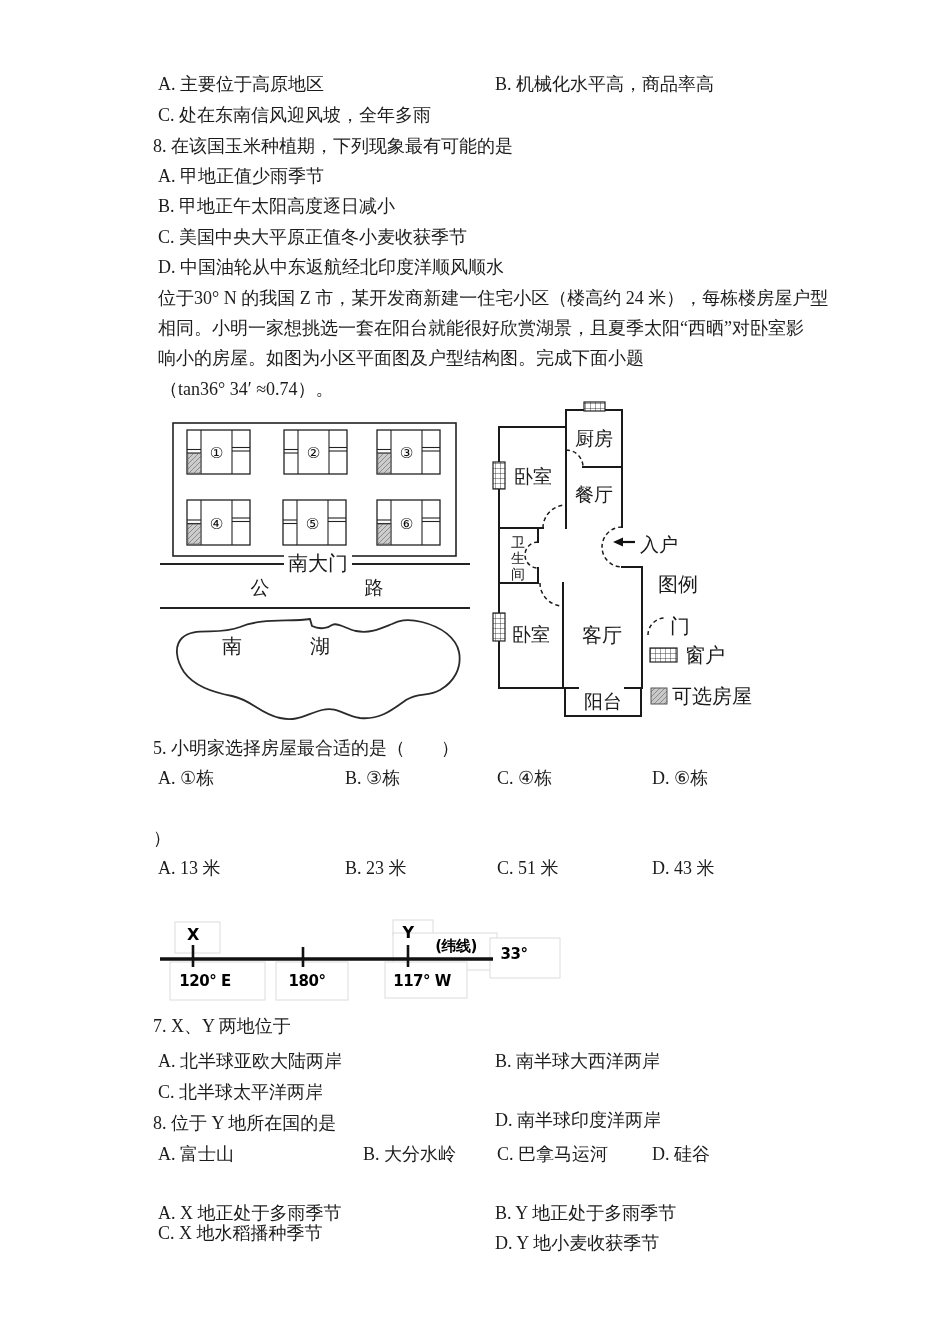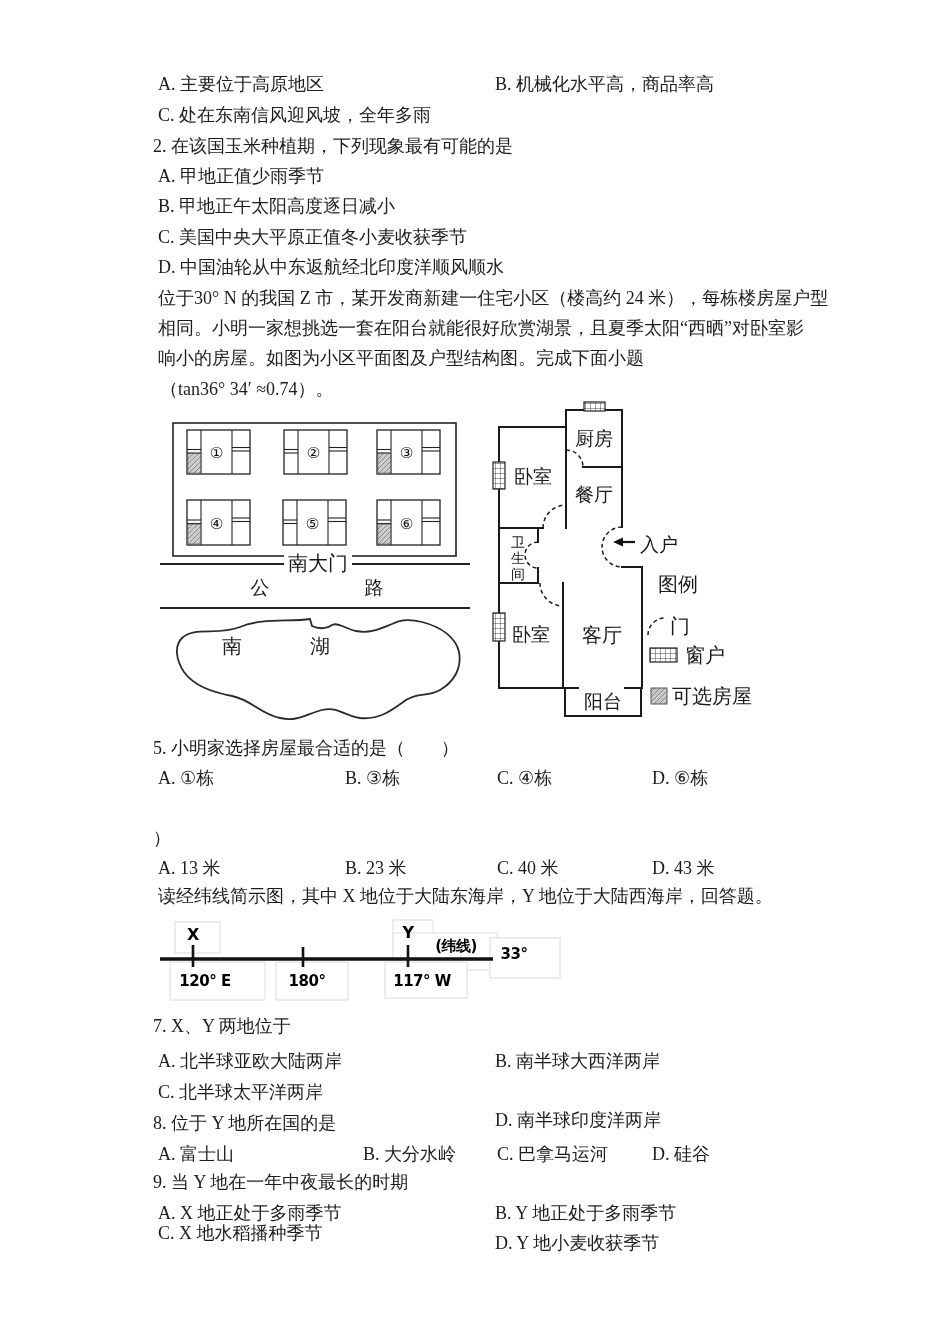--- a/index.html
+++ b/index.html
@@ -25,21 +25,21 @@
 </style>
 </head>
 <body>
 
 <div class="page">
 
   <div class="t" style="left:158px;top:74px">A. 主要位于高原地区</div>
   <div class="t" style="left:495px;top:74px">B. 机械化水平高，商品率高</div>
   <div class="t" style="left:158px;top:105px">C. 处在东南信风迎风坡，全年多雨</div>
 
-  <div class="t" style="left:153px;top:136px">2. 在该国玉米种植期，下列现象最有可能的是</div>
+  <div class="t" style="left:153px;top:136px">8. 在该国玉米种植期，下列现象最有可能的是</div>
   <div class="t" style="left:158px;top:166px">A. 甲地正值少雨季节</div>
   <div class="t" style="left:158px;top:196px">B. 甲地正午太阳高度逐日减小</div>
   <div class="t" style="left:158px;top:227px">C. 美国中央大平原正值冬小麦收获季节</div>
   <div class="t" style="left:158px;top:257px">D. 中国油轮从中东返航经北印度洋顺风顺水</div>
 
   <div class="t" style="left:158px;top:288px">位于30° N 的我国 Z 市，某开发商新建一住宅小区（楼高约 24 米），每栋楼房屋户型</div>
   <div class="t" style="left:158px;top:348px">响小的房屋。如图为小区平面图及户型结构图。完成下面小题</div>
   <div class="t" style="left:158px;top:318px">相同。小明一家想挑选一套在阳台就能很好欣赏湖景，且夏季太阳“西晒”对卧室影</div>
   <div class="t" style="left:160px;top:379px">（tan36° 34′ ≈0.74）。</div>
 
@@ -212,24 +212,23 @@
 
   <div class="t" style="left:153px;top:738px">5. 小明家选择房屋最合适的是（　　）</div>
   <div class="t" style="left:158px;top:768px">A. ①栋</div>
   <div class="t" style="left:345px;top:768px">B. ③栋</div>
   <div class="t" style="left:497px;top:768px">C. ④栋</div>
   <div class="t" style="left:652px;top:768px">D. ⑥栋</div>
 
   <div class="t" style="left:153px;top:828px">）</div>
   <div class="t" style="left:158px;top:858px">A. 13 米</div>
   <div class="t" style="left:345px;top:858px">B. 23 米</div>
-  <div class="t" style="left:497px;top:858px">C. 40 米</div>
+  <div class="t" style="left:497px;top:858px">C. 51 米</div>
   <div class="t" style="left:652px;top:858px">D. 43 米</div>
 
-  <div class="t" style="left:158px;top:886px">读经纬线简示图，其中 X 地位于大陆东海岸，Y 地位于大陆西海岸，回答题。</div>
 
   <svg style="left:150px;top:920px" width="420" height="90" viewBox="0 0 420 90">
     <g>
       <rect class="fbox" x="25" y="2" width="45" height="31"></rect>
       <rect class="fbox" x="243" y="0" width="40" height="15"></rect>
       <rect class="fbox" x="243" y="13" width="104" height="37"></rect>
       <rect class="fbox" x="340" y="18" width="70" height="40"></rect>
       <rect class="fbox" x="20" y="42" width="95" height="38"></rect>
       <rect class="fbox" x="126" y="42" width="72" height="38"></rect>
       <rect class="fbox" x="235" y="42" width="82" height="36"></rect>
@@ -254,19 +253,18 @@
   <div class="t" style="left:495px;top:1051px">B. 南半球大西洋两岸</div>
   <div class="t" style="left:158px;top:1082px">C. 北半球太平洋两岸</div>
   <div class="t" style="left:495px;top:1110px">D. 南半球印度洋两岸</div>
 
   <div class="t" style="left:153px;top:1113px">8. 位于 Y 地所在国的是</div>
   <div class="t" style="left:158px;top:1144px">A. 富士山</div>
   <div class="t" style="left:363px;top:1144px">B. 大分水岭</div>
   <div class="t" style="left:497px;top:1144px">C. 巴拿马运河</div>
   <div class="t" style="left:652px;top:1144px">D. 硅谷</div>
 
-  <div class="t" style="left:153px;top:1172px">9. 当 Y 地在一年中夜最长的时期</div>
   <div class="t" style="left:158px;top:1203px">A. X 地正处于多雨季节</div>
   <div class="t" style="left:495px;top:1203px">B. Y 地正处于多雨季节</div>
   <div class="t" style="left:158px;top:1223px">C. X 地水稻播种季节</div>
   <div class="t" style="left:495px;top:1233px">D. Y 地小麦收获季节</div>
 
 </div>
 
 </body></html>

